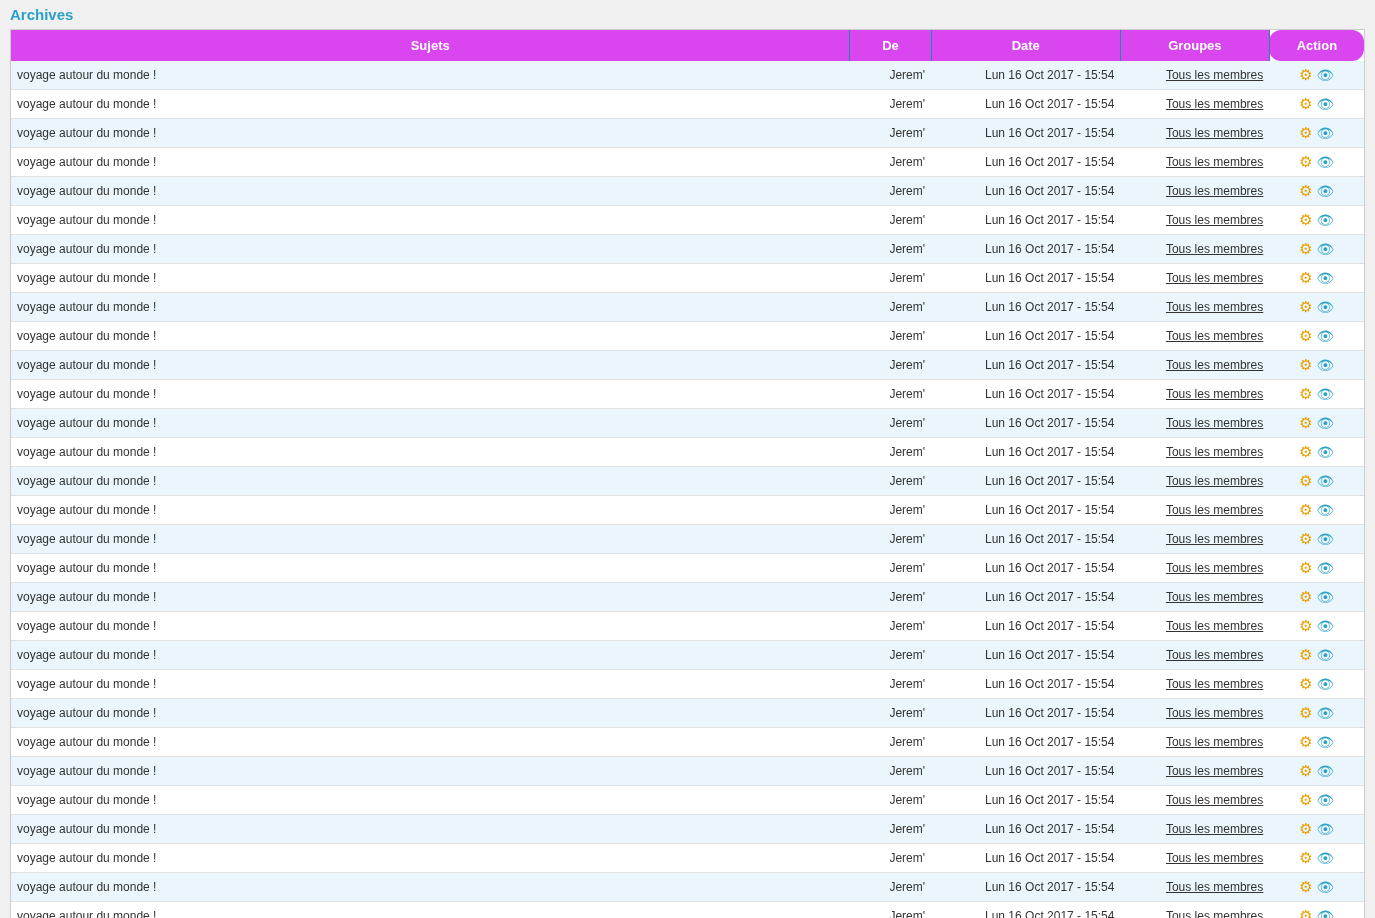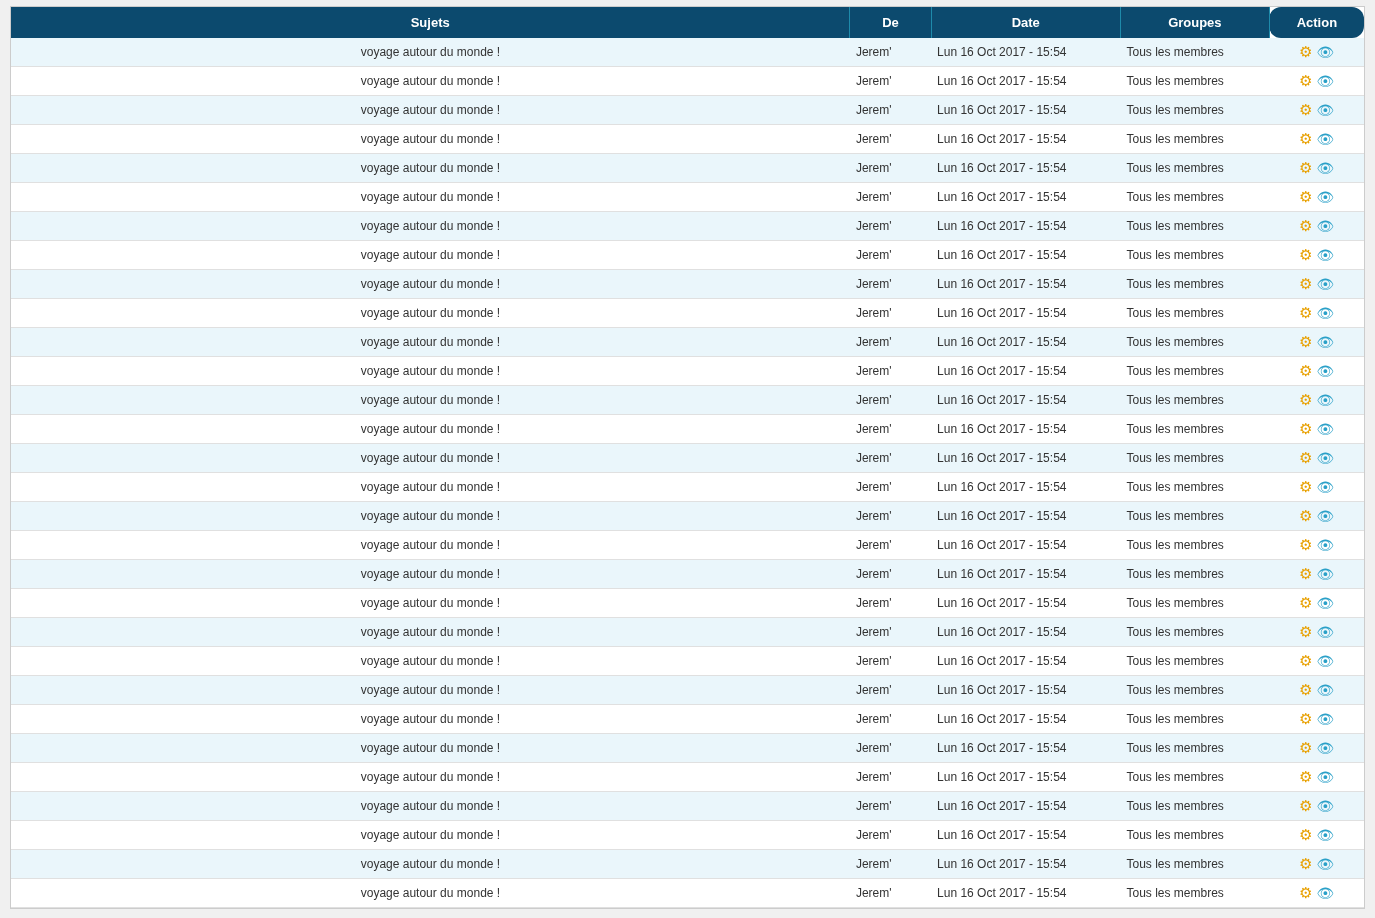--- a/index.html
+++ b/index.html
@@ -31,21 +31,21 @@
       background: #fff;
     }
 
     table {
       width: 100%;
       border-collapse: collapse;
       table-layout: fixed;
     }
 
     thead tr {
-      background: #0c4a6e;
+      background: #d946ef;
     }
 
     thead th {
       color: #fff;
       font-weight: bold;
       font-size: 13px;
       padding: 8px 6px;
       text-align: center;
       border-right: 1px solid #1e8aaa;
     }
@@ -70,33 +70,34 @@
     }
 
     tbody td {
       padding: 5px 6px;
       border-bottom: 1px solid #e0e0e0;
       font-size: 12px;
       color: #333;
     }
 
     .td-sujets {
-      text-align: center;
+      text-align: left;
     }
 
     .td-de {
-      text-align: left;
+      text-align: right;
     }
 
     .td-date {
-      text-align: left;
+      text-align: right;
     }
 
     .td-groupes {
-      text-align: left;
+      text-align: right;
+      text-decoration: underline;
     }
 
     .td-action {
       text-align: center;
       white-space: nowrap;
     }
 
     .icon-gear {
       display: inline-block;
       color: #e8a000;
@@ -109,20 +110,21 @@
       display: inline-block;
       color: #2aa0c8;
       font-size: 14px;
       cursor: pointer;
     }
   </style>
 </head>
 <body>
 
 <div class="page-wrapper">
+  <div class="page-title">Archives</div>
   <div class="table-container">
     <table>
       <thead>
         <tr>
           <th class="col-sujets">Sujets</th>
           <th class="col-de">De</th>
           <th class="col-date">Date</th>
           <th class="col-groupes">Groupes</th>
           <th class="col-action">Action</th>
         </tr>

